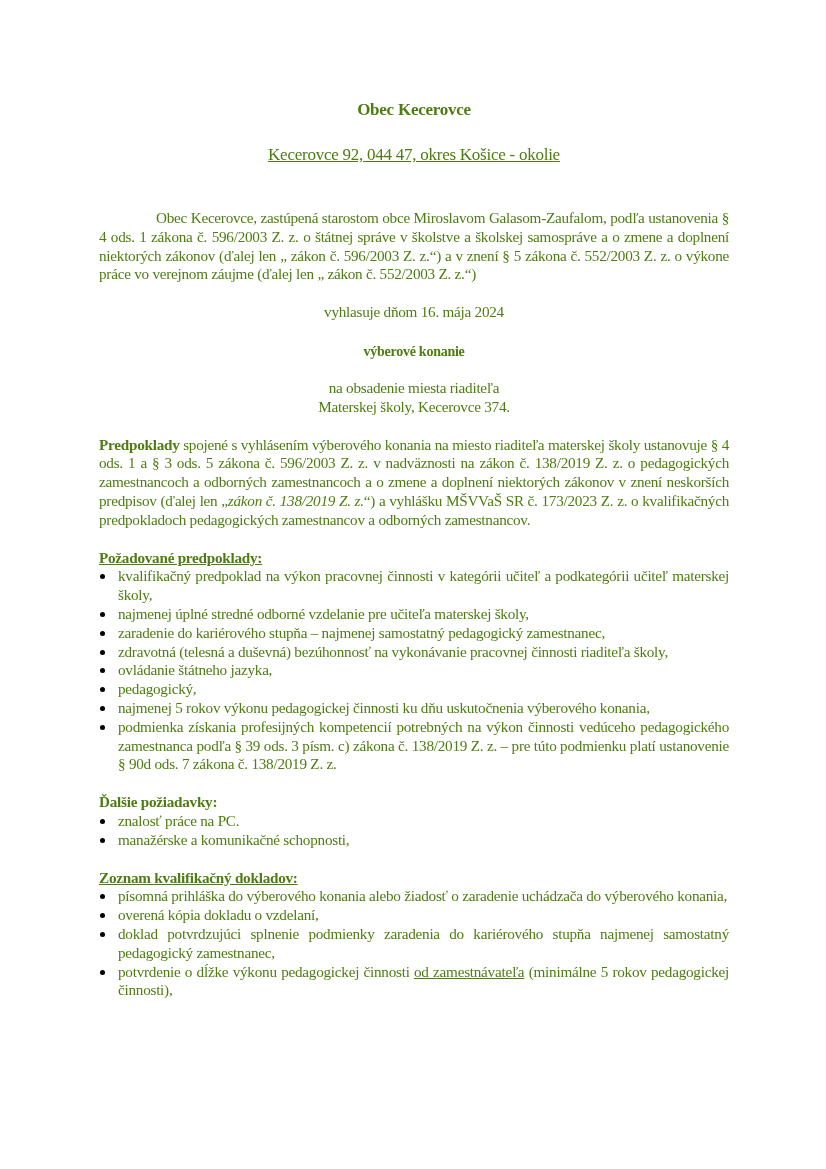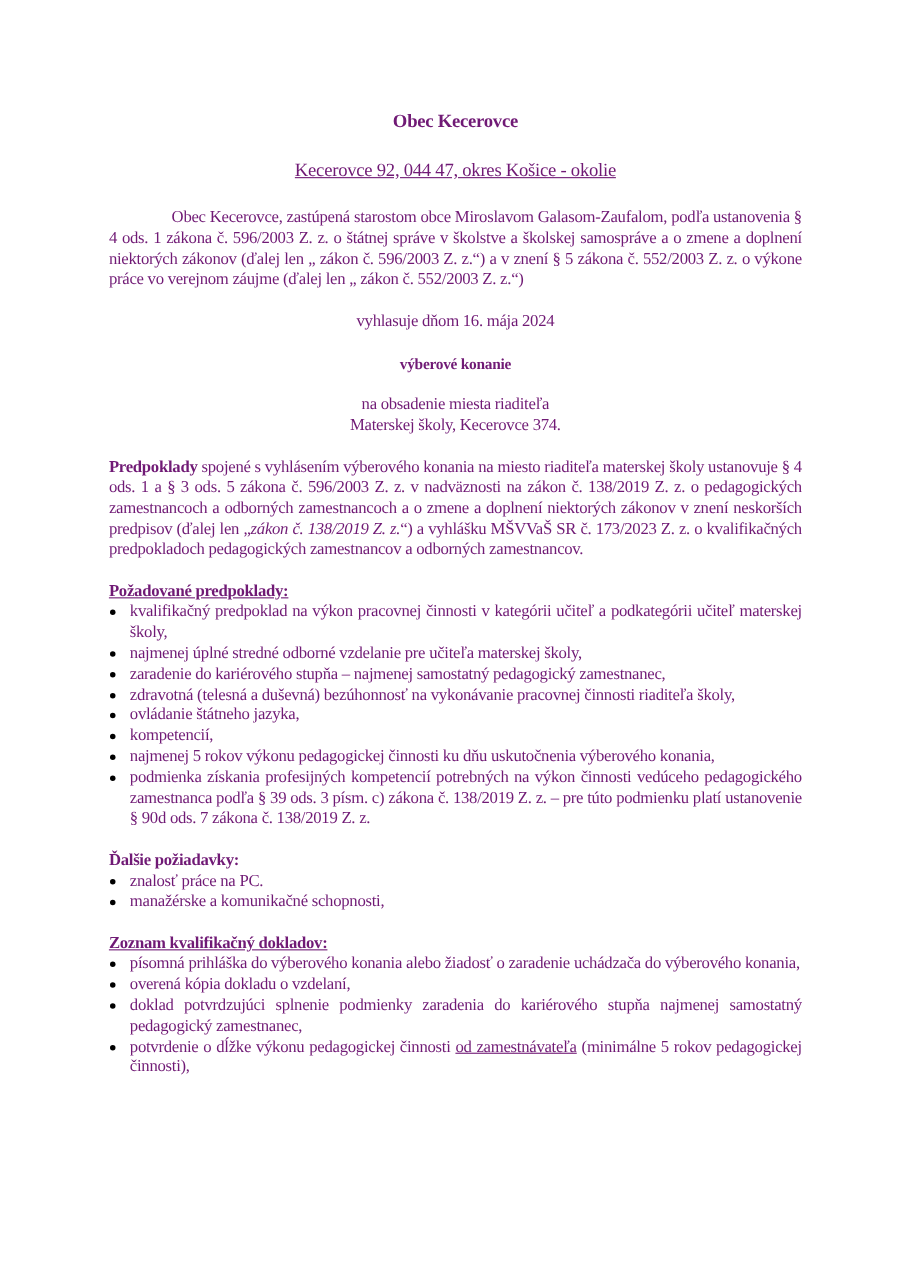--- a/index.html
+++ b/index.html
@@ -1,26 +1,26 @@
 <!DOCTYPE html>
 <html><head>
 <meta charset="utf-8">
 <style>
   html, body { margin: 0; padding: 0; background: #ffffff; }
   body { width: 826px; height: 1169px; position: relative; overflow: hidden; }
   .page {
     position: absolute; left: 99px; top: 100px; width: 630px;
     font-family: "Liberation Serif", serif; font-size: 15.2px; line-height: 18.8px;
-    color: #701a75; letter-spacing: -0.25px;
+    color: #4d7c0f; letter-spacing: -0.25px;
   }
   .center { text-align: center; }
   .justify { text-align: justify; }
   .title { font-weight: bold; font-size: 17px; line-height: 20px; }
   .address { font-size: 17px; line-height: 21px; text-decoration: underline; margin-top: 24px; }
-  .intro { margin-top: 24px; text-indent: 57px; }
+  .intro { margin-top: 44px; text-indent: 57px; }
   .announce { margin-top: 19px; }
   .heading2 { margin-top: 19px; font-weight: bold; font-size: 14px; line-height: 22px; }
   .subtitle { margin-top: 16px; }
   .prereq-para { margin-top: 19px; }
   .section-title { margin-top: 19px; font-weight: bold; }
   .u { text-decoration: underline; }
   ul { list-style: none; margin: 0; padding: 0; }
   li { position: relative; padding-left: 19px; text-align: justify; }
   li .bullet { position: absolute; left: 1px; top: 7px; width: 5px; height: 5px; border-radius: 50%; background: #000; }
   .bold { font-weight: bold; }
@@ -48,21 +48,21 @@
 
   <p class="justify prereq-para" style="margin-bottom:0"><span class="bold">Predpoklady</span><span> spojené s vyhlásením výberového konania na miesto riaditeľa materskej školy ustanovuje § 4 ods. 1 a § 3 ods. 5  zákona č. 596/2003 Z. z. v nadväznosti na zákon č. 138/2019 Z. z. o pedagogických zamestnancoch a odborných zamestnancoch a o zmene a doplnení niektorých zákonov v znení neskorších predpisov (ďalej len „</span><span class="italic">zákon č. 138/2019 Z. z.</span><span>“) a vyhlášku MŠVVaŠ SR č. 173/2023 Z. z. o kvalifikačných predpokladoch pedagogických zamestnancov a odborných zamestnancov.</span></p>
 
   <div class="section-title u">Požadované predpoklady: </div>
   <ul>
     <li><span class="bullet"></span><span>kvalifikačný predpoklad na výkon pracovnej činnosti v kategórii učiteľ a podkategórii učiteľ materskej školy,</span></li>
     <li><span class="bullet"></span><span>najmenej úplné stredné odborné vzdelanie pre učiteľa materskej školy,</span></li>
     <li><span class="bullet"></span><span>zaradenie do kariérového stupňa – najmenej samostatný pedagogický zamestnanec,</span></li>
     <li><span class="bullet"></span><span>zdravotná (telesná a duševná) bezúhonnosť na vykonávanie pracovnej činnosti riaditeľa školy,</span></li>
     <li><span class="bullet"></span><span>ovládanie štátneho jazyka,</span></li>
-    <li><span class="bullet"></span><span>kompetencií,</span></li>
+    <li><span class="bullet"></span><span>pedagogický,</span></li>
     <li><span class="bullet"></span><span>najmenej 5 rokov výkonu pedagogickej činnosti ku dňu uskutočnenia výberového konania,</span></li>
     <li><span class="bullet"></span><span>podmienka získania profesijných kompetencií potrebných na výkon činnosti vedúceho pedagogického zamestnanca podľa § 39 ods. 3 písm. c) zákona č. 138/2019 Z. z. – pre túto podmienku platí ustanovenie § 90d ods. 7 zákona č. 138/2019 Z. z.</span></li>
   </ul>
 
   <div class="section-title">Ďalšie požiadavky:</div>
   <ul>
     <li><span class="bullet"></span><span>znalosť práce na PC.</span></li>
     <li><span class="bullet"></span><span>manažérske a komunikačné schopnosti,</span></li>
   </ul>
 

